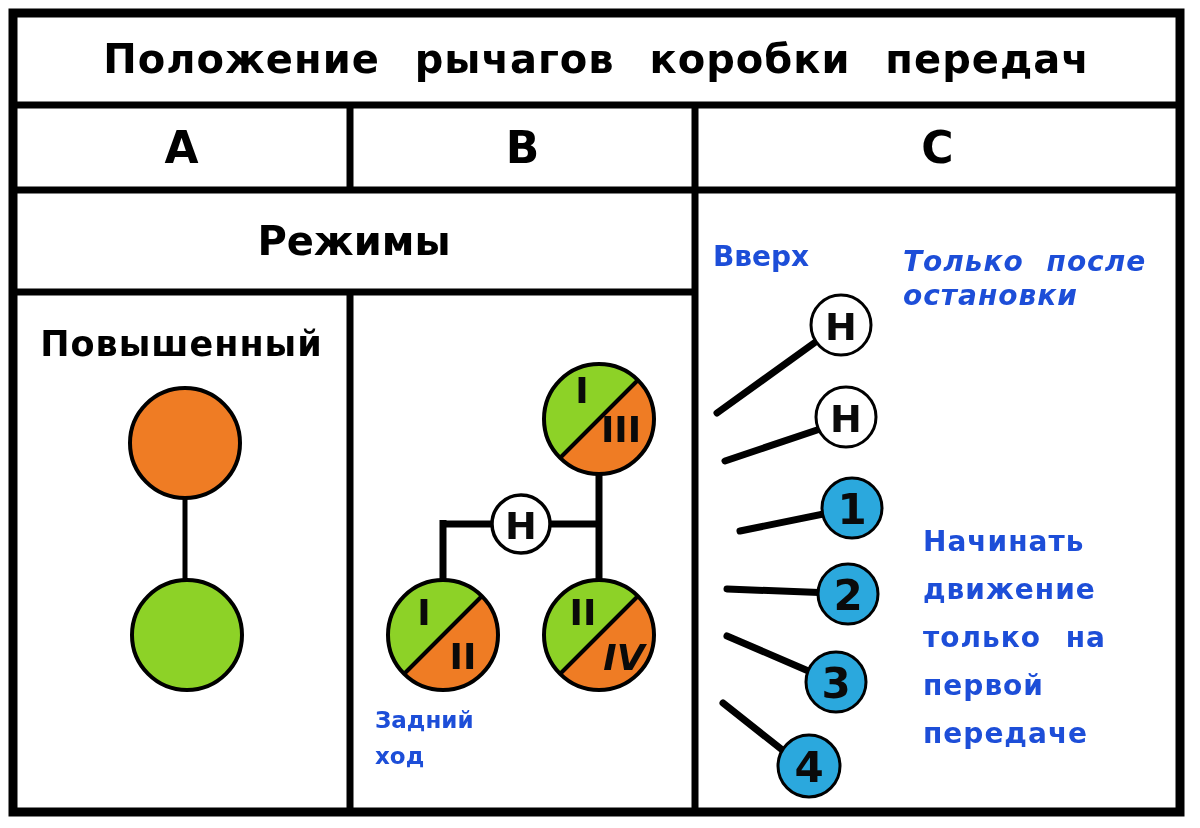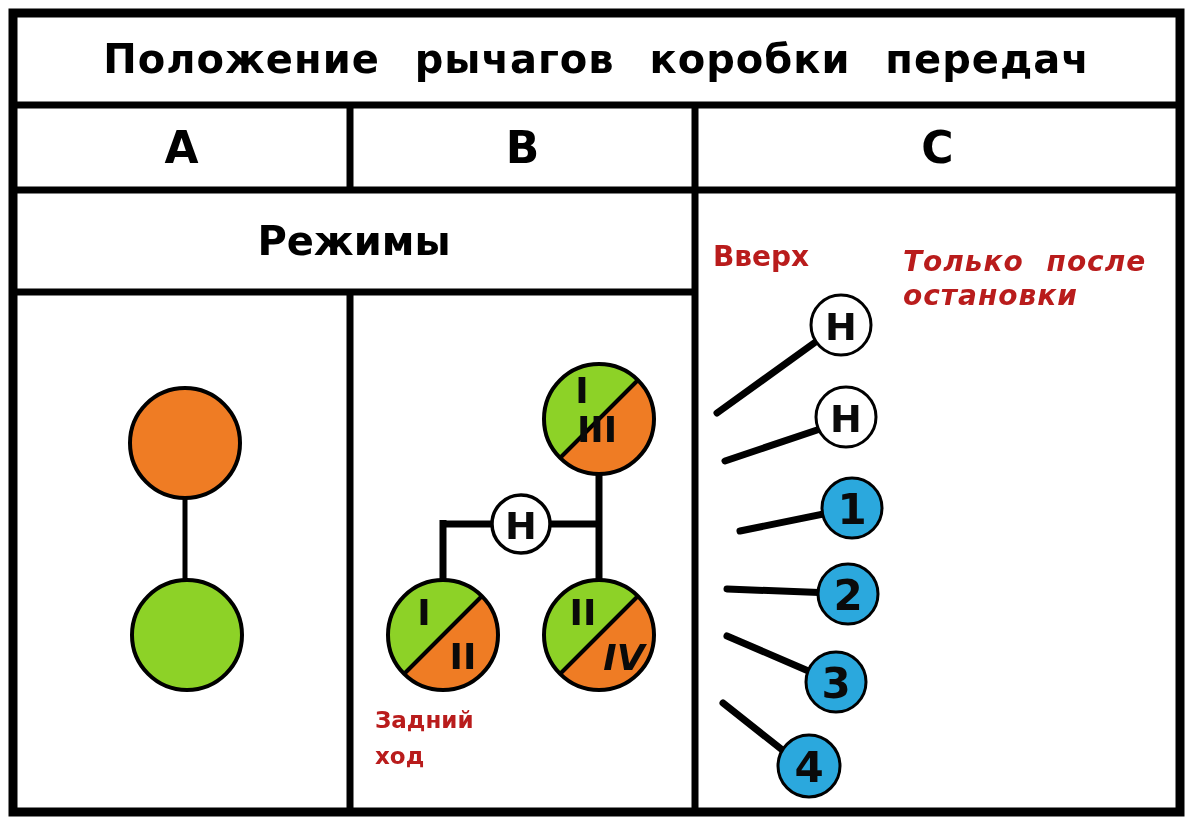--- a/index.html
+++ b/index.html
@@ -5,21 +5,21 @@
   html,body{margin:0;padding:0;background:#ffffff;}
   .stage{
     position:relative;
     width:1200px;height:820px;
     background:#ffffff;
     font-family:"DejaVu Sans","Liberation Sans",sans-serif;
     font-weight:bold;color:#000;
     overflow:hidden;
   }
   .layer{position:absolute;left:0;top:0;}
-  .t{position:absolute;white-space:pre-line;color:#b91c1c;}
+  .t{position:absolute;white-space:pre-line;color:#1d4ed8;}
   .cellbox{position:absolute;display:flex;align-items:center;justify-content:center;text-align:center;}
   .title{font-size:40px;letter-spacing:1px;word-spacing:20px;}
   .hdr{font-size:44px;}
   .modes{font-size:40px;}
   .range{font-size:35px;letter-spacing:1px;}
   .small{font-size:28px;letter-spacing:1px;word-spacing:12px;line-height:34px;}
   .reverse{font-size:23px;line-height:36px;}
   .up{font-size:28px;}
   .note2{text-indent:9px;line-height:35px;}
   .note3{line-height:48px;word-spacing:14px;}
@@ -101,31 +101,37 @@
   </svg>
 
   <div class="cellbox title" style="left:13px;top:13px;width:1167px;height:92px;">Положение рычагов коробки передач</div>
 
   <div class="cellbox hdr" style="left:13px;top:105px;width:337px;height:85px;">A</div>
   <div class="cellbox hdr" style="left:350px;top:105px;width:345px;height:85px;">B</div>
   <div class="cellbox hdr" style="left:695px;top:105px;width:485px;height:85px;">C</div>
 
   <div class="cellbox modes" style="left:13px;top:190px;width:682px;height:102px;">Режимы</div>
 
+  <div class="cellbox range" style="left:13px;top:322px;width:337px;height:44px;">Повышенный</div>
 
   <div class="t reverse" style="left:375px;top:702px;">Задний
 ход</div>
 
   <div class="t up" style="left:713px;top:240px;">Вверх</div>
 
   <div class="t small" style="left:903px;top:245px;font-style:italic;">Только после
 остановки</div>
+  <div class="t small note3" style="left:923px;top:518px;">Начинать
+движение
+только на
+первой
+передаче</div>
 
   <div class="cl rom" style="left:582px;top:391px;">I</div>
-  <div class="cl rom" style="left:597px;top:430px;text-align:right;">III</div>
+  <div class="cl rom" style="left:621px;top:430px;text-align:right;">III</div>
   <div class="cl rom" style="left:424px;top:613px;">I</div>
   <div class="cl rom" style="left:463px;top:657px;">II</div>
   <div class="cl rom" style="left:583px;top:613px;">II</div>
   <div class="cl rom" style="left:624px;top:658px;font-style:italic;">IV</div>
   <div class="cl neu" style="left:521px;top:526px;">Н</div>
 
   <div class="cl neu" style="left:841px;top:327px;">Н</div>
   <div class="cl neu" style="left:846px;top:419px;">Н</div>
   <div class="cl num" style="left:852px;top:510px;">1</div>
   <div class="cl num" style="left:848px;top:596px;">2</div>

